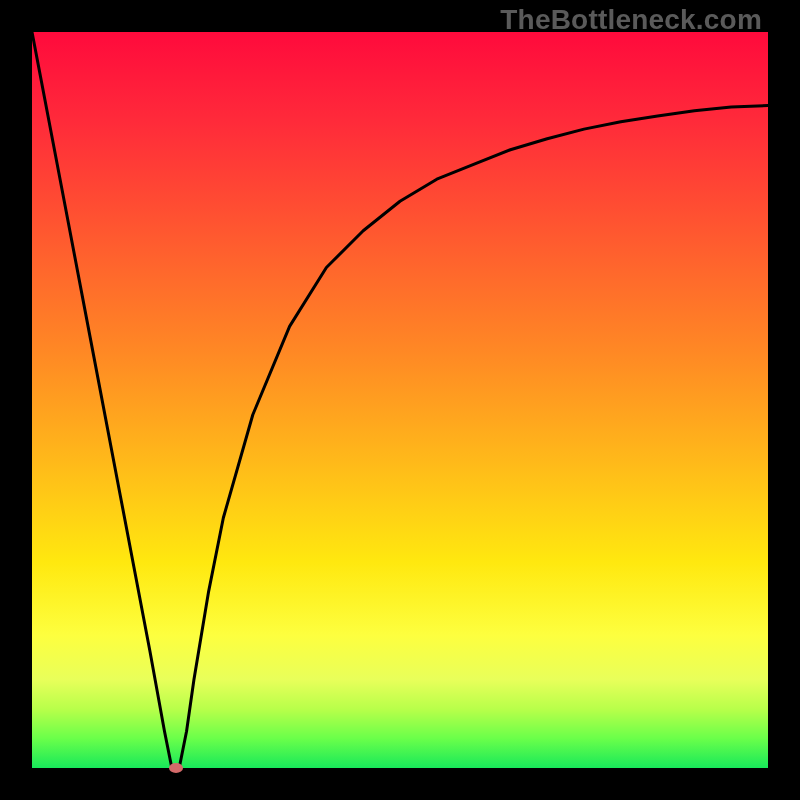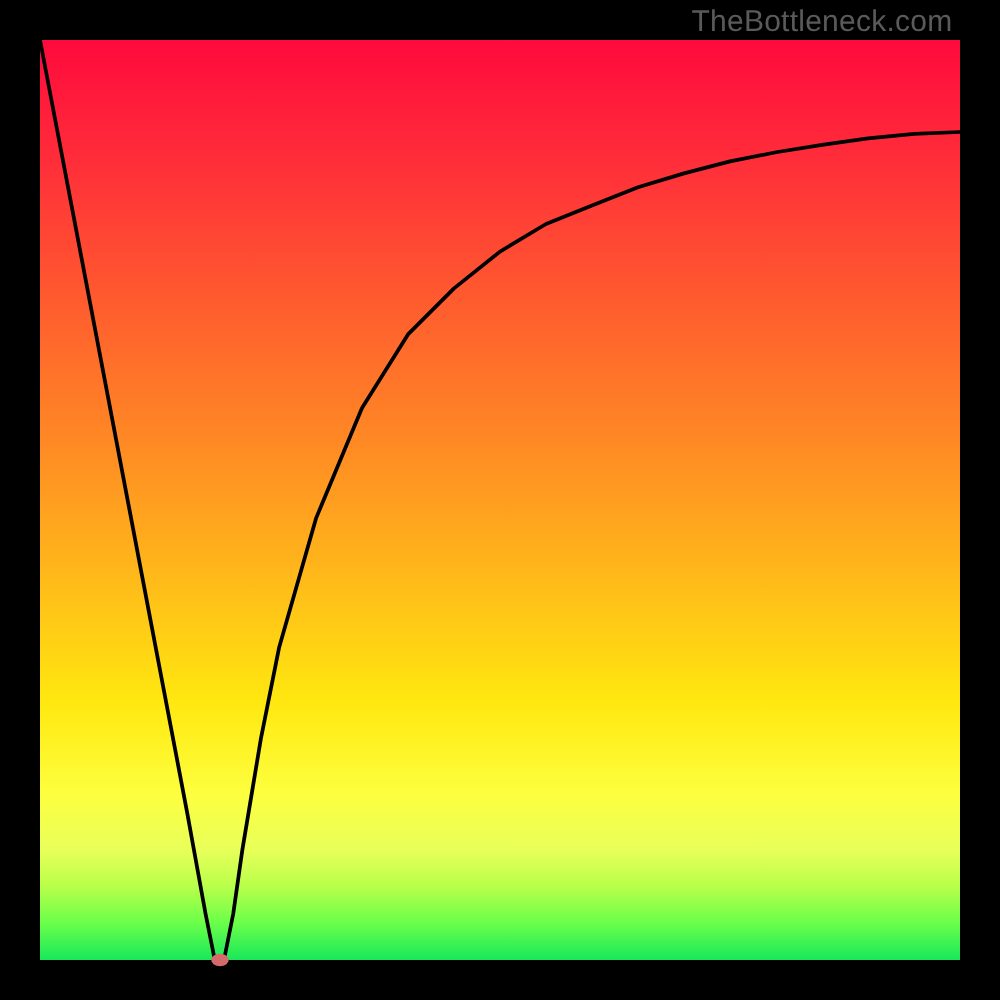--- a/index.html
+++ b/index.html
@@ -35,22 +35,22 @@
       #b8ff4a 92%,
       #6aff4a 96%,
       #18e85a 100%
     );
   }
   .watermark {
     position: absolute;
     top: 4px;
     right: 38px;
     color: #5a5a5a;
-    font-size: 24px;
-    font-weight: 400;
+    font-size: 28px;
+    font-weight: 700;
     letter-spacing: 0.2px;
     user-select: none;
   }
   svg.curve {
     position: absolute;
     left: 0;
     top: 0;
     width: 100%;
     height: 100%;
     overflow: visible;

